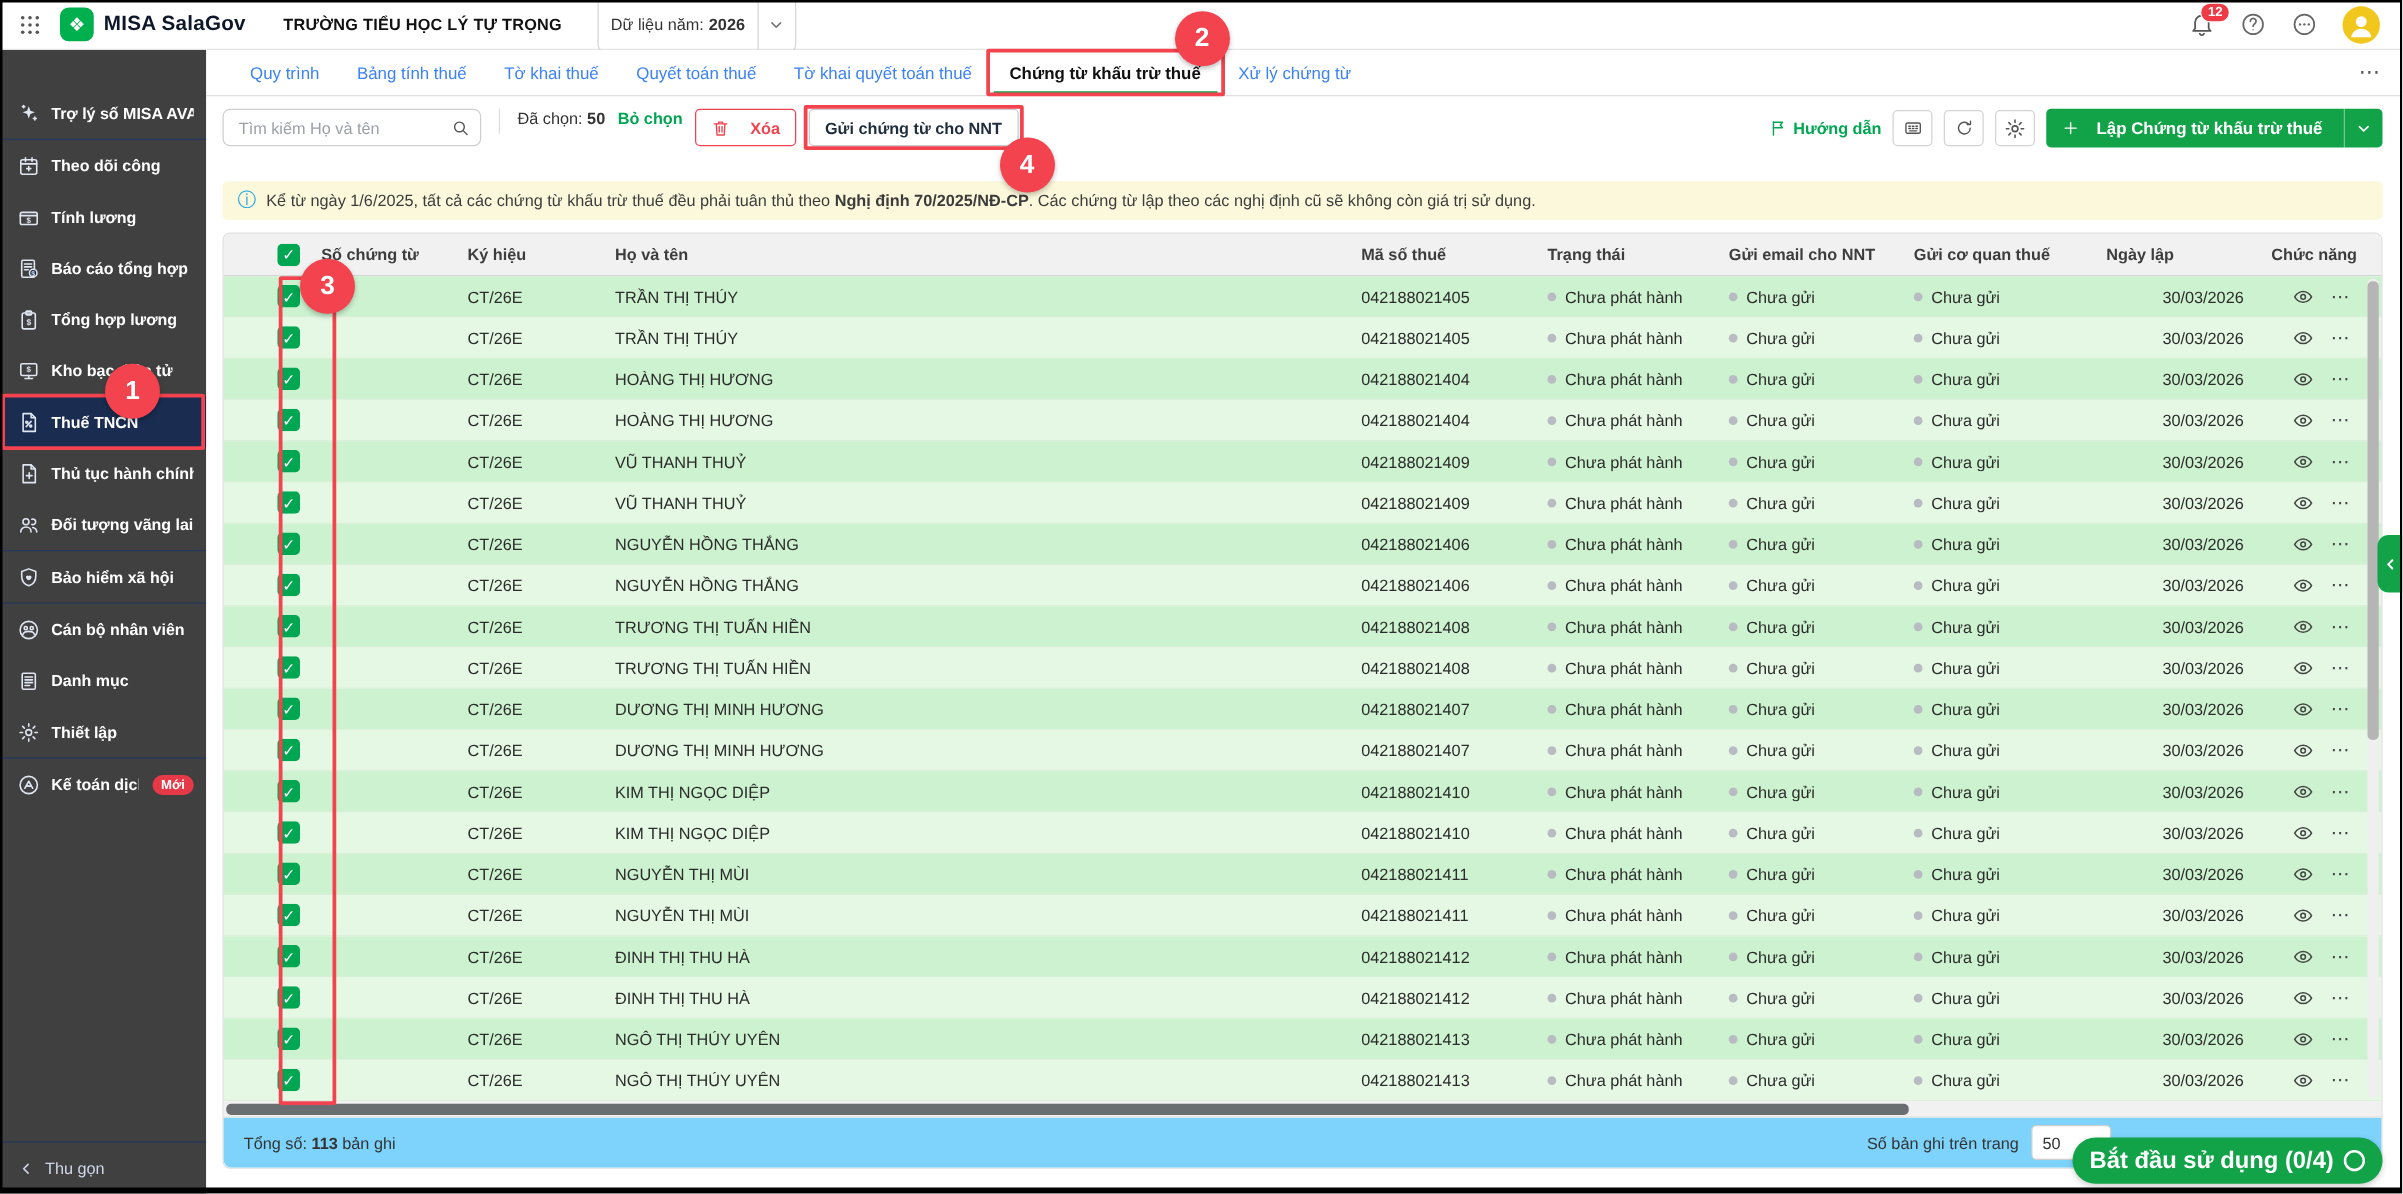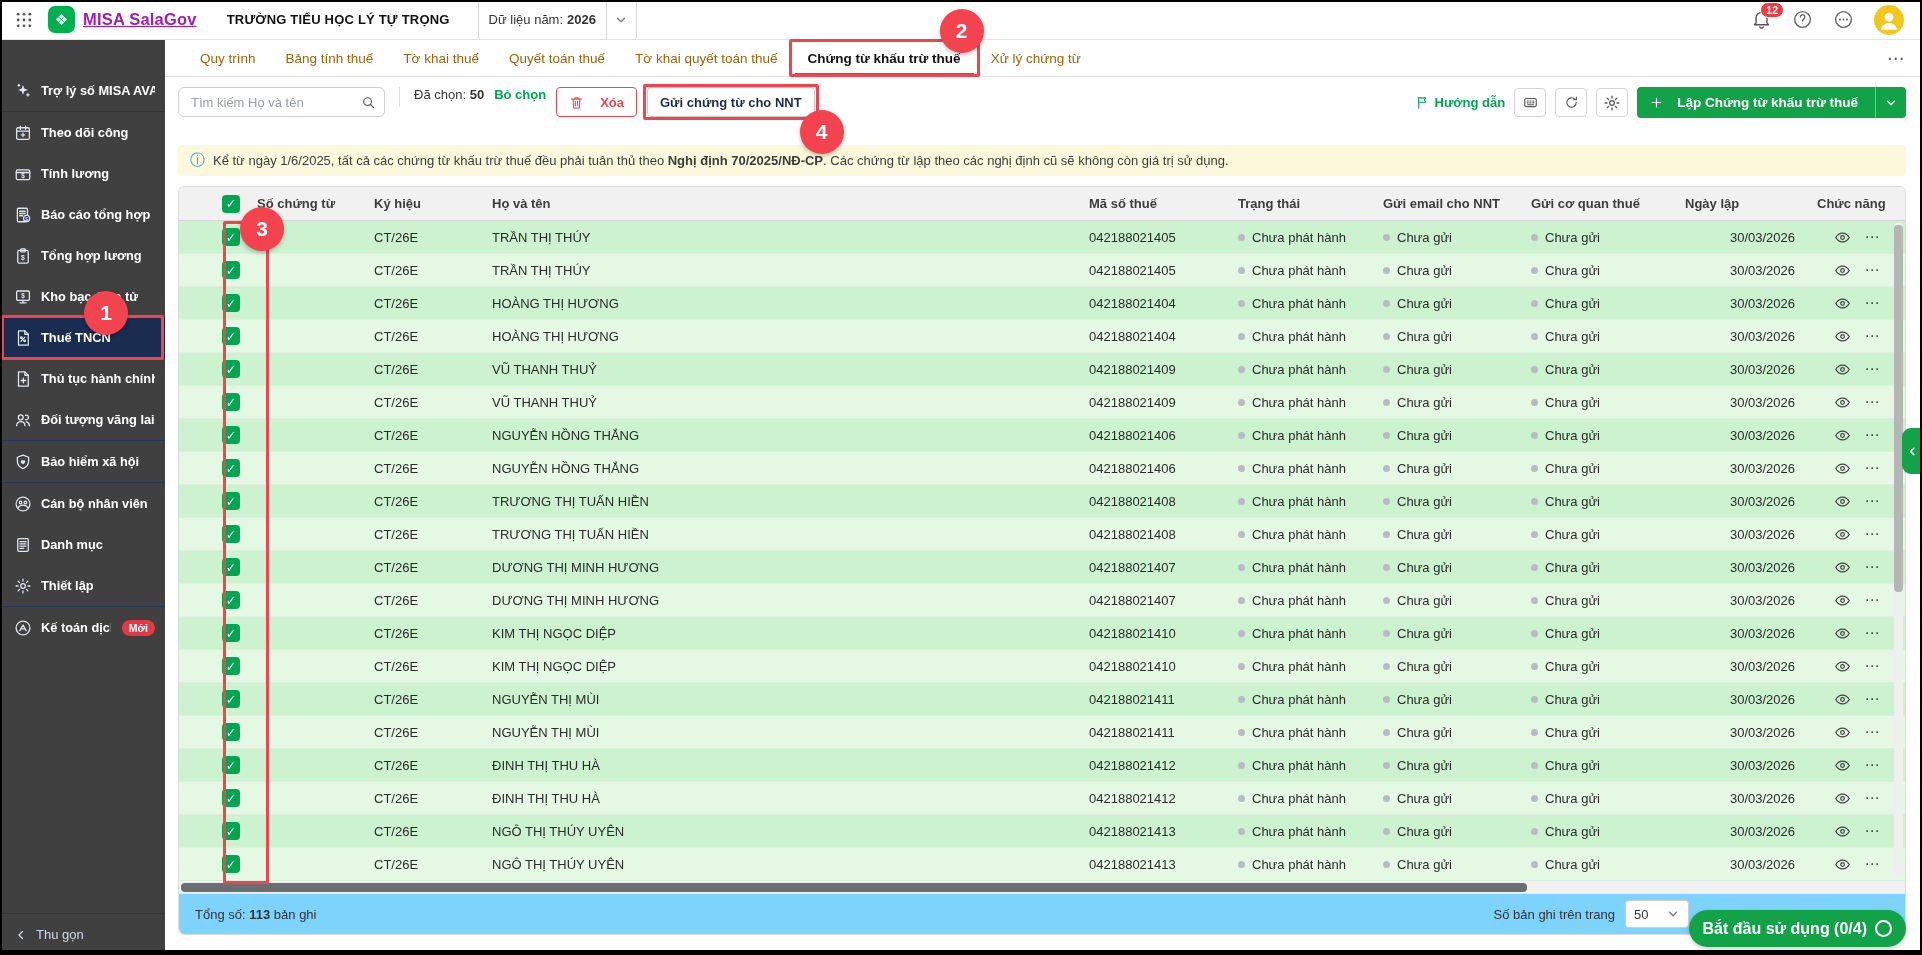--- a/index.html
+++ b/index.html
@@ -5,21 +5,21 @@
   html,body{margin:0;padding:0;}
   .screen{width:1922px;height:955px;position:relative;background:#fff;overflow:hidden;
     font-family:"Liberation Sans","DejaVu Sans",sans-serif;color:#2b2b2b;box-sizing:border-box;}
   .frame{position:absolute;inset:0;border:2px solid #000;border-bottom-width:5px;pointer-events:none;z-index:99;}
   *{box-sizing:border-box;}
 
   
   .topbar{height:40px;background:#fff;border-bottom:1px solid #e3e3e3;display:flex;align-items:center;padding:0 18px 0 14px;}
   .grid-ic{width:20px;height:20px;color:#555;margin-right:14px;cursor:pointer;}
   .logo{width:27px;height:27px;border-radius:7px;background:#00AF4E;color:#fff;display:flex;align-items:center;justify-content:center;font-size:15px;margin-right:8px;}
-  .appname{font-size:16.5px;font-weight:bold;color:#a21caf;letter-spacing:.2px;text-decoration:underline;}
+  .appname{font-size:16.5px;font-weight:bold;color:#0f172a;letter-spacing:.2px;}
   .orgname{font-size:13px;font-weight:bold;color:#111;margin-left:30px;letter-spacing:.2px;}
   .yearsel{margin-left:28px;height:45px;border:1px solid #d6d6d6;border-radius:6px;display:flex;align-items:center;font-size:13px;color:#333;cursor:pointer;}
   .yearsel .ytxt{padding:0 10px;}
   .yearsel b{margin-left:4px;}
   .yearsel .ychev{width:30px;align-self:stretch;display:flex;align-items:center;justify-content:center;border-left:1px solid #d6d6d6;color:#777;}
   .top-right{margin-left:auto;display:flex;align-items:center;gap:20px;}
   .bell-wrap{position:relative;color:#555;cursor:pointer;}
   .bell-badge{position:absolute;top:-7px;right:-12px;background:#EE3B46;color:#fff;font-size:10.5px;font-weight:bold;border-radius:9px;padding:1px 5px;border:1.5px solid #fff;}
   .ring-ic{color:#666;cursor:pointer;}
   .avatar{width:30px;height:30px;border-radius:50%;background:#F2C71D;display:flex;align-items:center;justify-content:center;cursor:pointer;}
@@ -34,21 +34,21 @@
   .side-item.active{background:#1A2C50;}
   .side-item.active::before{content:"";position:absolute;left:0;top:0;bottom:0;width:3px;background:#12B04A;}
   .side-div{height:1px;background:#24375c;margin:0;}
   .new-badge{background:#E53948;color:#fff;font-size:10.5px;font-weight:bold;border-radius:9px;padding:2px 7px;margin-left:2px;}
   .collapse{margin-top:auto;border-top:1px solid #24375c;height:42px;display:flex;align-items:center;gap:8px;padding:0 14px;font-size:13px;color:#cfd8ea;cursor:pointer;}
 
   .content{flex:1;display:flex;flex-direction:column;position:relative;background:#fff;}
 
   
   .tabs{height:37px;border-bottom:1px solid #e0e0e0;display:flex;align-items:stretch;padding:0 14px 0 20px;position:relative;}
-  .tab{display:flex;align-items:center;padding:0 15px;font-size:13.5px;color:#a16207;cursor:pointer;position:relative;white-space:nowrap;}
+  .tab{display:flex;align-items:center;padding:0 15px;font-size:13.5px;color:#3b82f6;cursor:pointer;position:relative;white-space:nowrap;}
   .tab.active{font-weight:bold;color:#111;}
   .tab.active::after{content:"";position:absolute;left:2px;right:2px;bottom:0;height:3px;background:#12A348;}
   .tabs-more{margin-left:auto;align-self:center;color:#555;font-size:17px;cursor:pointer;padding:0 4px;}
 
   
   .toolbar{margin:10px 16px 0 13px;height:32px;display:flex;align-items:flex-start;gap:10px;}
   .searchbox{width:207px;height:30px;border:1px solid #cfcfcf;border-radius:6px;display:flex;align-items:center;padding:0 8px 0 10px;background:#fff;}
   .searchbox input{border:none;outline:none;flex:1;font-size:13px;color:#333;font-family:inherit;background:transparent;min-width:0;}
   .searchbox input::placeholder{color:#9aa0a6;}
   .searchbox .sic{color:#555;flex:none;}
@@ -104,21 +104,21 @@
   .badge1{left:84px;top:-26px;}
   .box2{inset:-1px -4px -1px -4px;}
   .badge2{right:-8px;top:-31px;}
   .box4{inset:-4px -5px;}
   .badge4{right:-30px;top:22px;}
   .box3{left:44px;top:34px;width:46px;height:663px;}
   .badge3{left:61px;top:20px;}
 
   
   .edge-tab{position:absolute;right:0;top:428px;width:20px;height:46px;background:#12A348;border-radius:9px 0 0 9px;display:flex;align-items:center;justify-content:center;color:#fff;cursor:pointer;z-index:40;}
-  .start-pill{position:absolute;right:16px;top:910px;height:37px;background:#12A348;border-radius:20px;display:flex;align-items:center;gap:8px;padding:0 14px;color:#fff;font-weight:bold;font-size:16px;cursor:pointer;z-index:45;box-shadow:0 2px 5px rgba(0,0,0,.2);justify-content:center;}
+  .start-pill{position:absolute;right:16px;top:910px;height:37px;background:#12A348;border-radius:20px;display:flex;align-items:center;gap:8px;padding:0 14px;color:#fff;font-weight:bold;font-size:19px;cursor:pointer;z-index:45;box-shadow:0 2px 5px rgba(0,0,0,.2);justify-content:center;}
   .pill-ring{width:17px;height:17px;border:2px solid #fff;border-radius:50%;}
 </style>
 </head>
 <body>
 
 <div class="screen">
 
   <header class="topbar">
     <span class="grid-ic">
         <svg viewBox="0 0 24 24" width="20" height="20" fill="currentColor">

